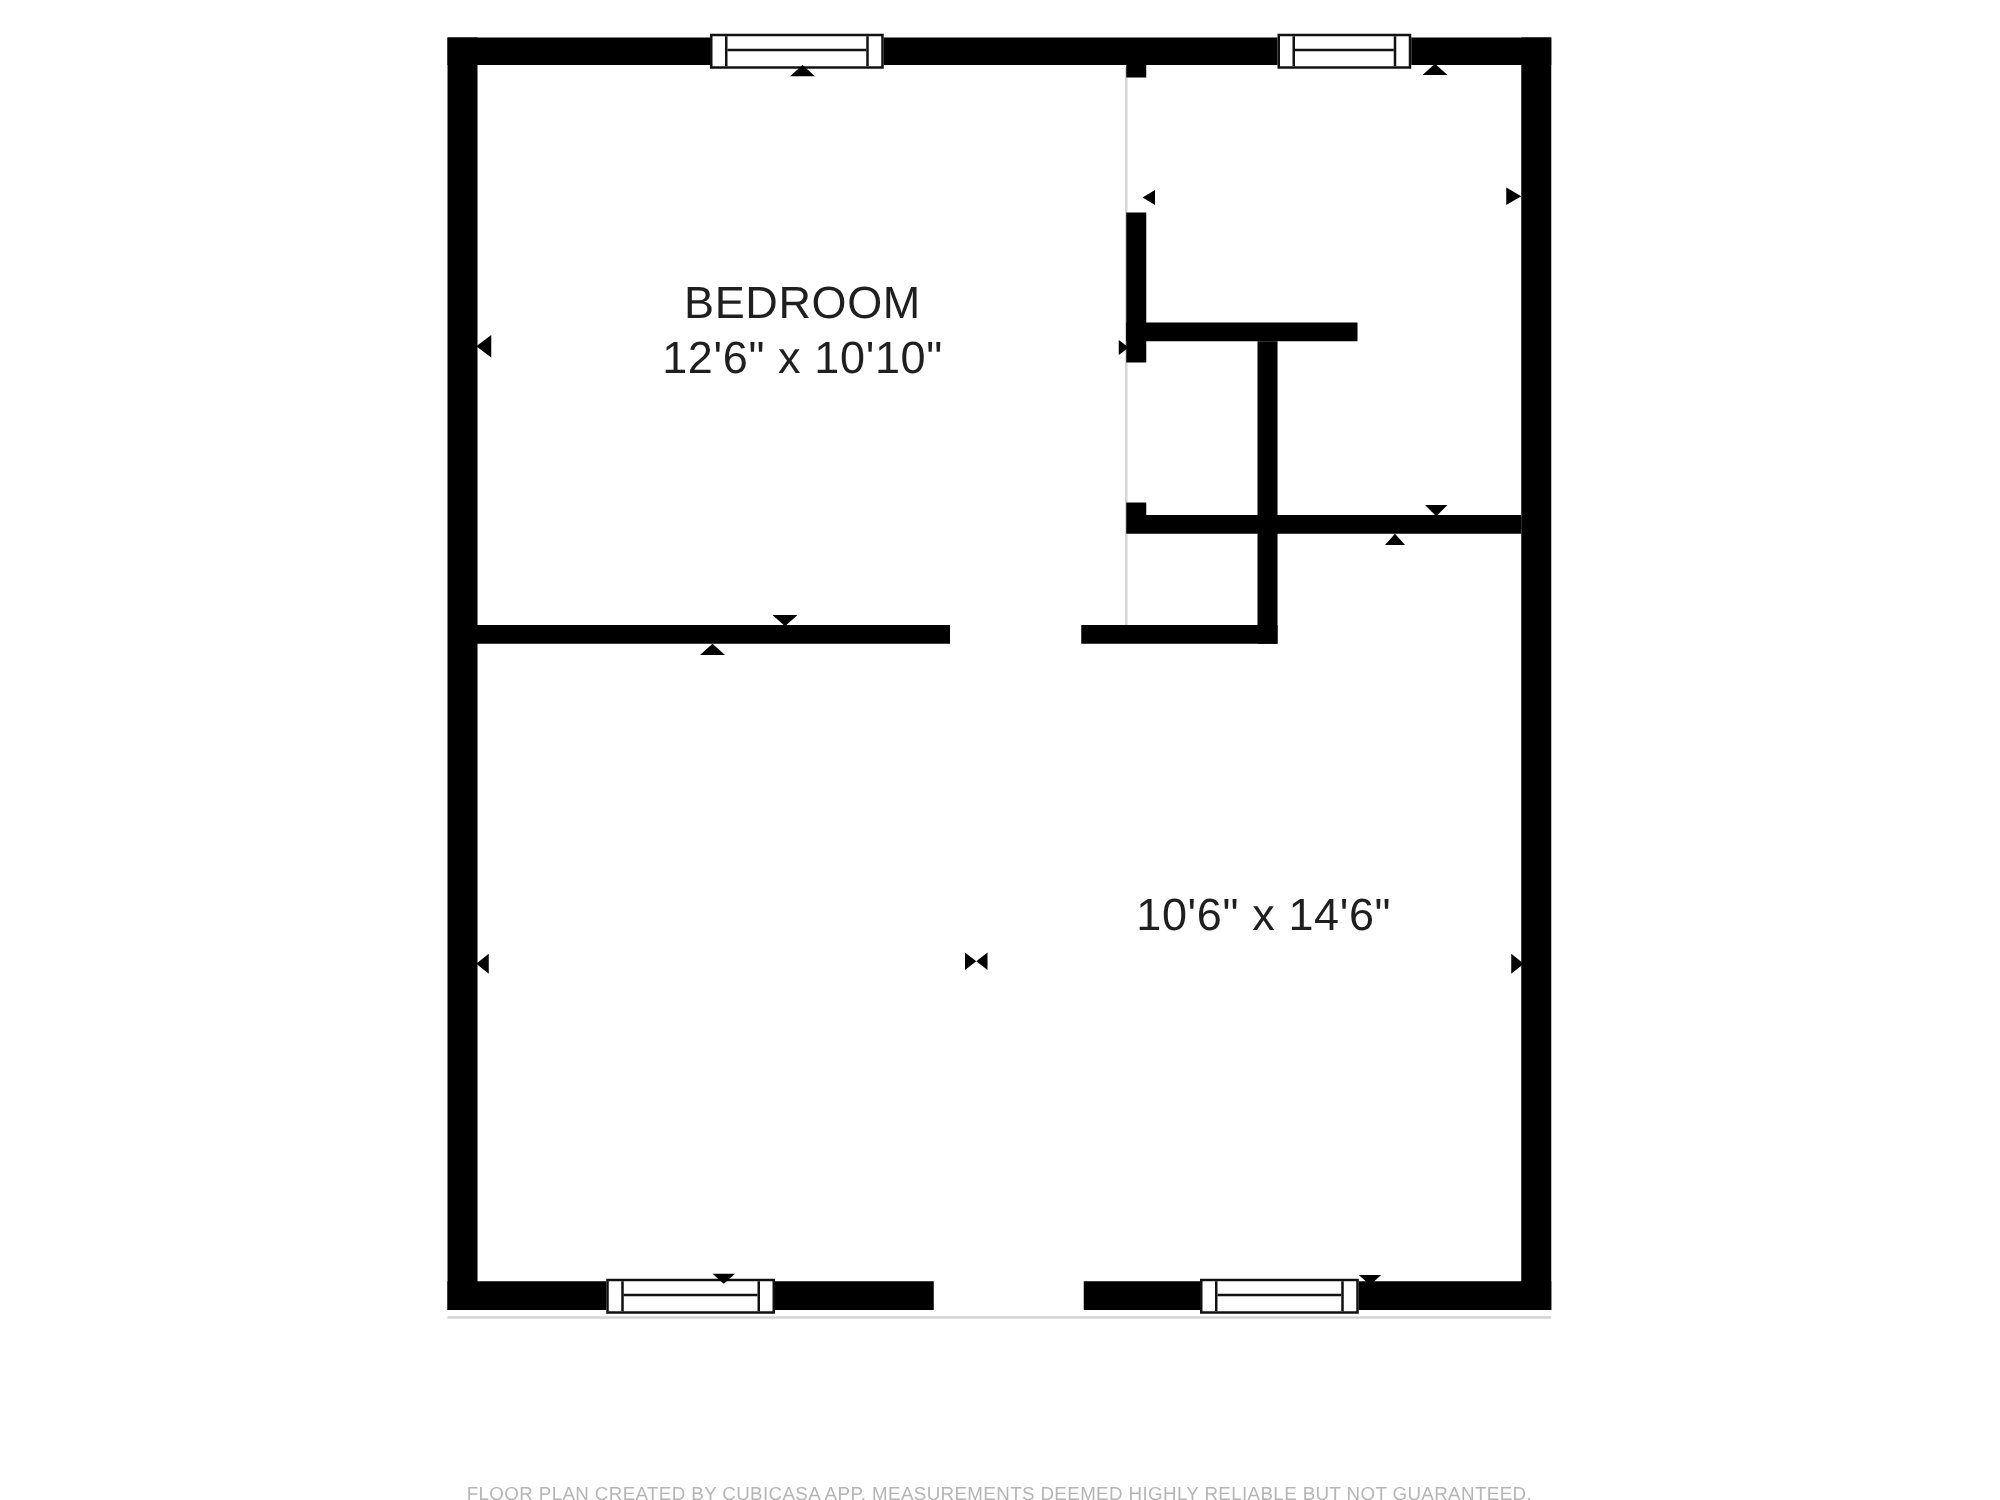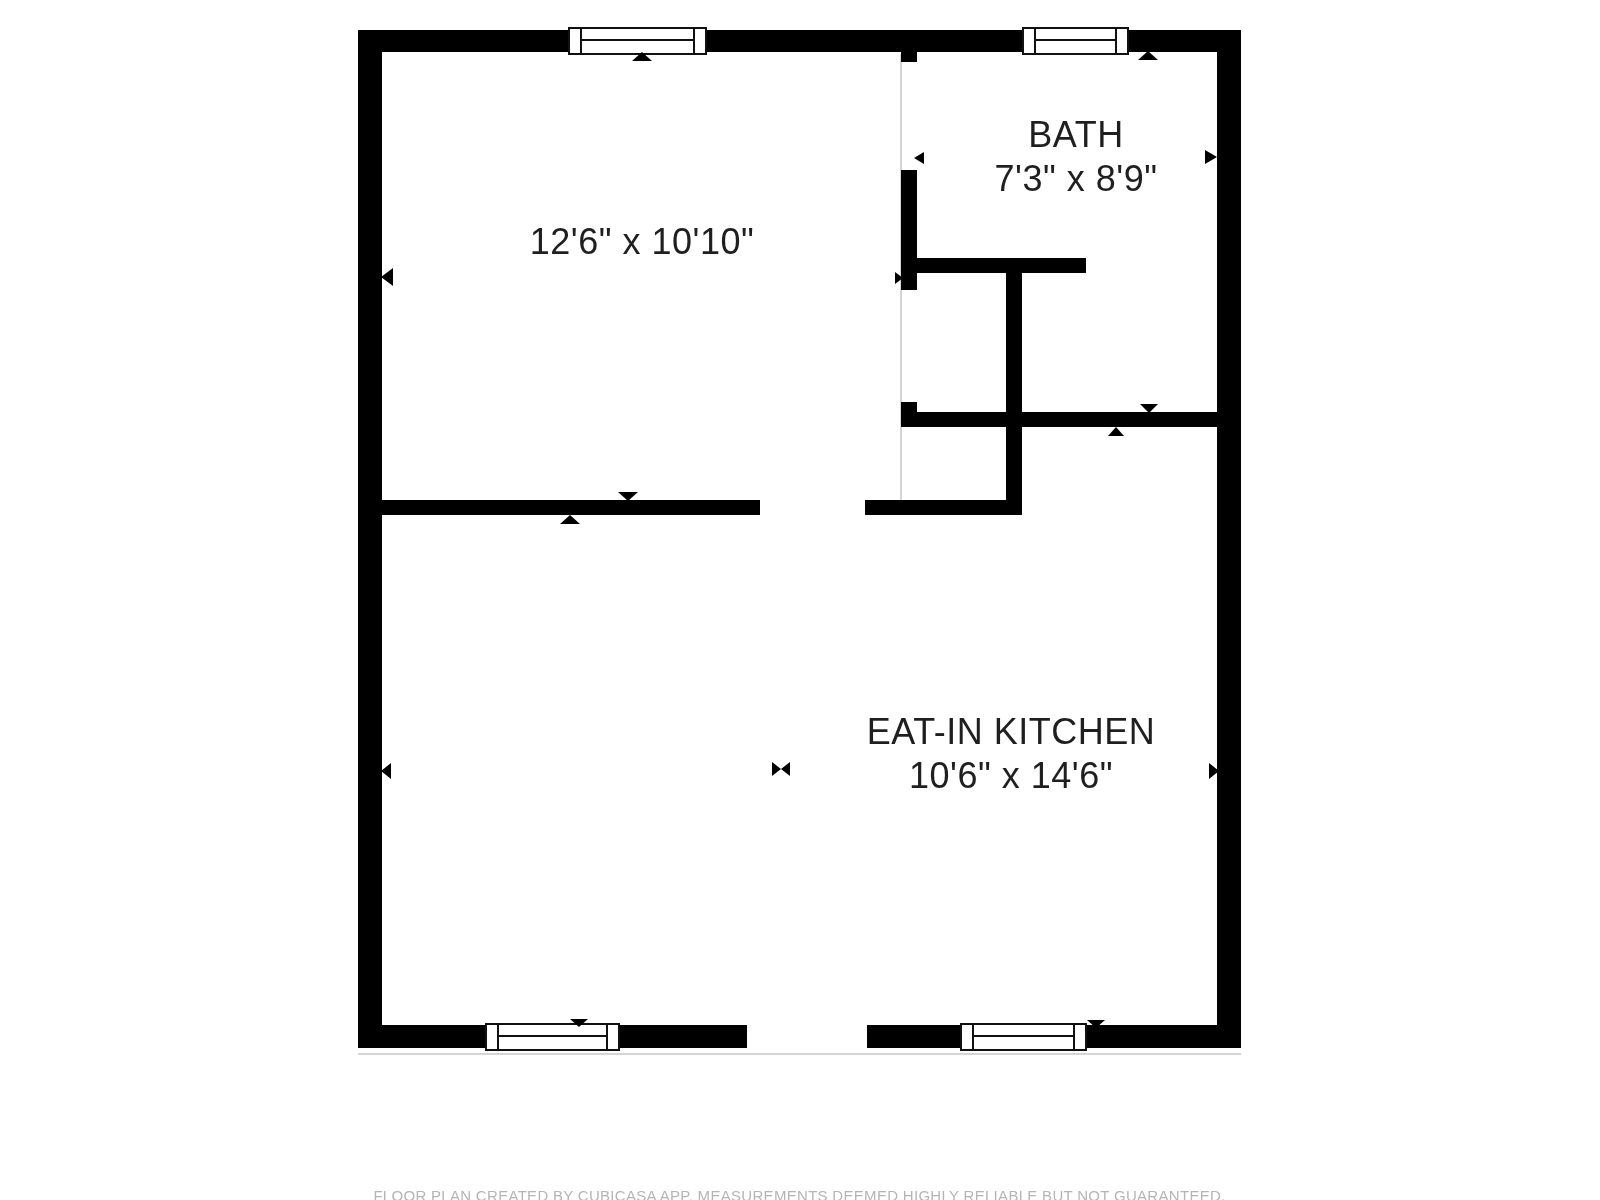--- a/index.html
+++ b/index.html
@@ -86,26 +86,22 @@
   <div class="tri" style="left:1140px;top:404px;border-left:9px solid transparent;border-right:9px solid transparent;border-top:9px solid #000;"></div>
   <div class="tri" style="left:1108px;top:427px;border-left:8px solid transparent;border-right:8px solid transparent;border-bottom:9px solid #000;"></div>
   <div class="tri" style="left:381px;top:763px;border-top:8px solid transparent;border-bottom:8px solid transparent;border-right:10px solid #000;"></div>
   <div class="tri" style="left:1209px;top:763px;border-top:8px solid transparent;border-bottom:8px solid transparent;border-left:10px solid #000;"></div>
   <div class="tri" style="left:772px;top:762px;border-top:7px solid transparent;border-bottom:7px solid transparent;border-left:9px solid #000;"></div>
   <div class="tri" style="left:781px;top:762px;border-top:7px solid transparent;border-bottom:7px solid transparent;border-right:9px solid #000;"></div>
   <div class="tri" style="left:570px;top:1019px;border-left:9px solid transparent;border-right:9px solid transparent;border-top:8px solid #000;"></div>
   <div class="tri" style="left:1087px;top:1020px;border-left:9px solid transparent;border-right:9px solid transparent;border-top:8px solid #000;"></div>
 
   <div class="room-label" style="left:642px;top:220px;">
+    <div>BEDROOM</div>
     <div>12'6" x 10'10"</div>
   </div>
-  <div class="room-label" style="left:1076px;top:113px;">
-    <div>BATH</div>
-    <div>7'3" x 8'9"</div>
-  </div>
   <div class="room-label" style="left:1011px;top:710px;">
-    <div>EAT-IN KITCHEN</div>
     <div>10'6" x 14'6"</div>
   </div>
 
   <div class="footer">FLOOR PLAN CREATED BY CUBICASA APP. MEASUREMENTS DEEMED HIGHLY RELIABLE BUT NOT GUARANTEED.</div>
 
 </div>
 
 </body></html>

